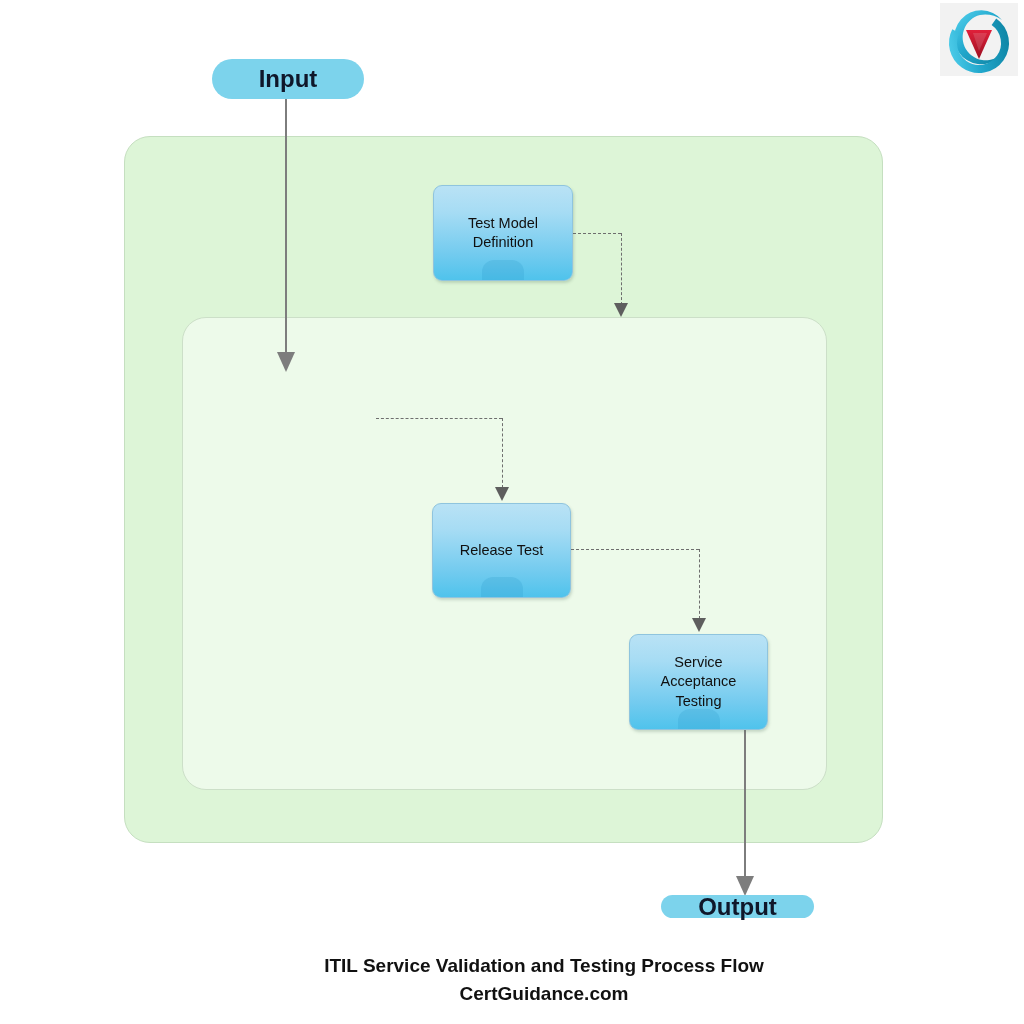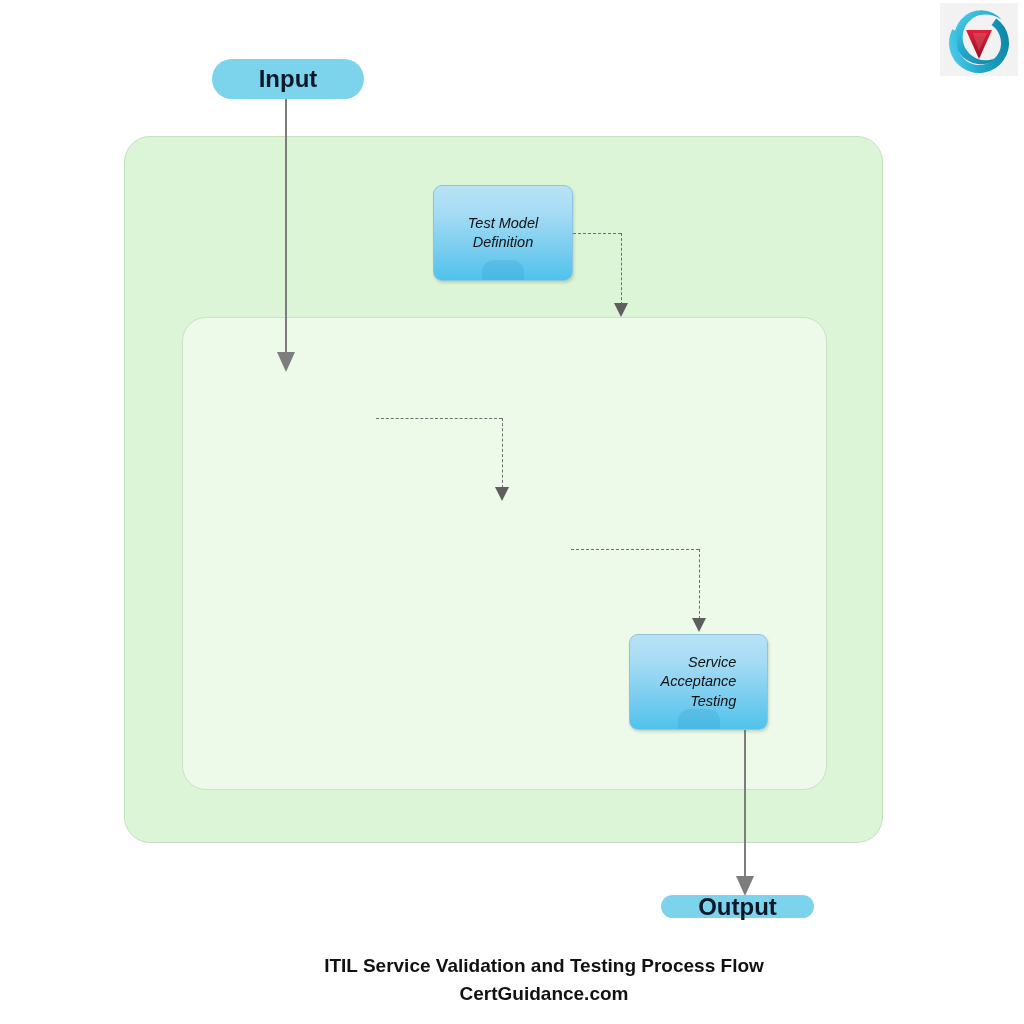--- a/index.html
+++ b/index.html
@@ -56,21 +56,20 @@
     box-shadow: 1px 2px 3px rgba(80,110,90,0.25);
     display: flex;
     align-items: center;
     justify-content: center;
     color: #101010;
     font-size: 14.5px;
     line-height: 1.32;
     text-align: center;
     font-family: "Liberation Sans", sans-serif;
     overflow: hidden;
-    font-style: italic;
   }
   .pbox .lbl {
     position: relative;
     z-index: 2;
     padding: 0 6px;
     white-space: pre-line;
   }
   .pbox::after {
     content: "";
     position: absolute;
@@ -80,21 +79,21 @@
     bottom: -14px;
     width: 42px;
     height: 34px;
     border-radius: 12px;
     background: rgba(40,150,200,0.22);
   }
 
   #box-test-model        { left: 433px; top: 185px;  width: 140px; height: 96px;  }
   #box-release-comp      { left: 237px; top: 372px;  width: 139px; height: 96px;  }
   #box-release-test      { left: 432px; top: 503px;  width: 139px; height: 95px;  }
-  #box-service-accept    { left: 629px; top: 634px;  width: 139px; height: 96px; text-align: right;  }
+  #box-service-accept    { left: 629px; top: 634px;  width: 139px; height: 96px;  }
 
   
   .pill {
     position: absolute;
     background: #7cd3ec;
     border-radius: 21px;
     display: flex;
     align-items: center;
     justify-content: center;
     color: #0f172a;
@@ -209,20 +208,23 @@
   <div class="pill" id="pill-output">
     <span>Output</span>
   </div>
 
   <div class="pbox" id="box-test-model">
     <span class="lbl">Test Model
 Definition</span>
   </div>
 
 
+  <div class="pbox" id="box-release-test">
+    <span class="lbl">Release Test</span>
+  </div>
 
   <div class="pbox" id="box-service-accept">
     <span class="lbl">Service
 Acceptance
 Testing</span>
   </div>
 
   <div id="logo">
     <svg width="78" height="73" viewBox="0 0 78 73">
       <defs>

